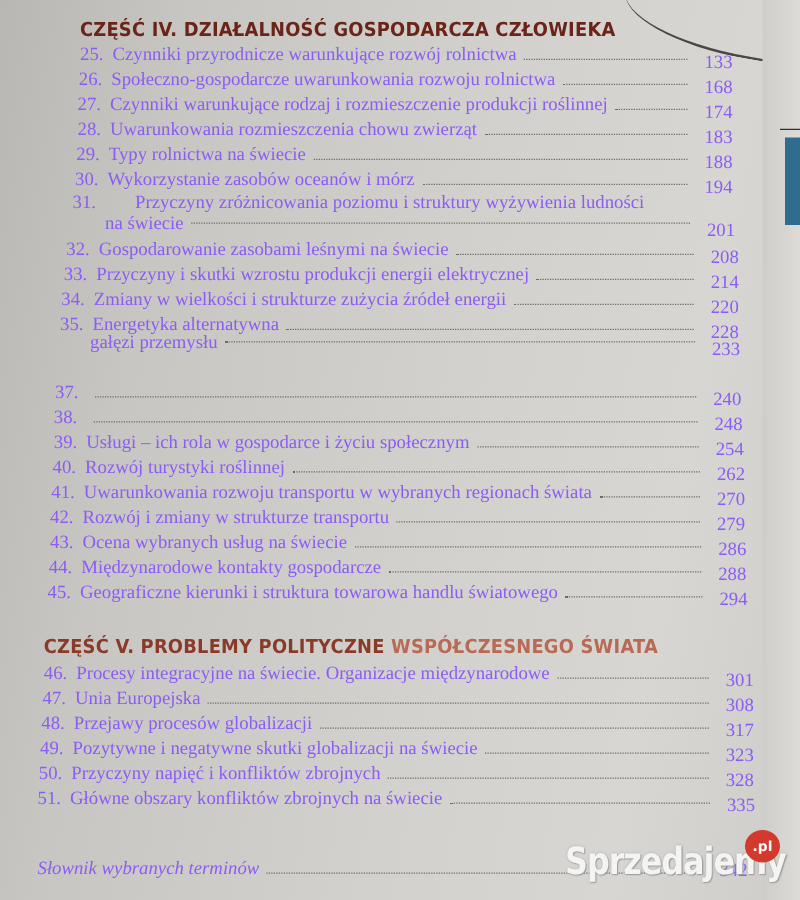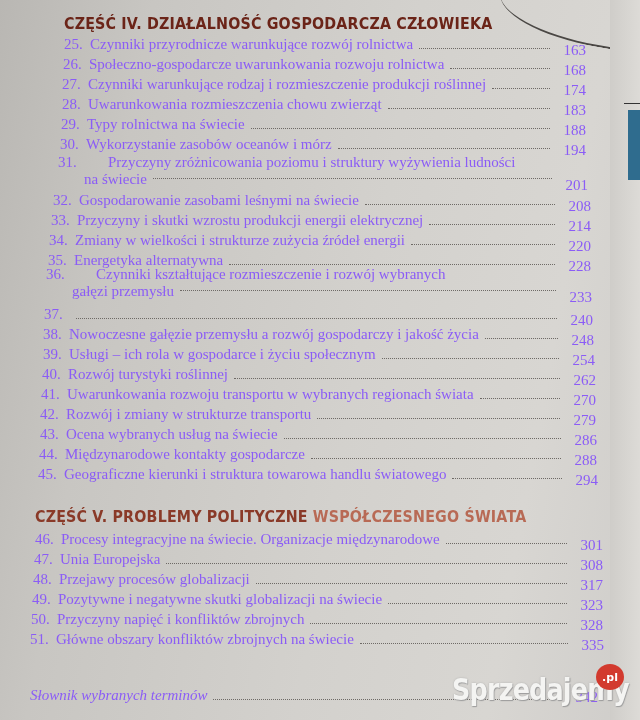--- a/index.html
+++ b/index.html
@@ -147,21 +147,21 @@
 <div class="right-edge"></div>
 <div class="right-edge-line"></div>
 <div class="right-edge-blue"></div>
 
 <div class="section-title" style="left:64px; top:15px;">CZĘŚĆ IV. DZIAŁALNOŚĆ GOSPODARCZA CZŁOWIEKA</div>
 
 <div class="entry" style="left:64px; top:36px; width:522px;">
         <span class="num">25.</span>
         <span class="text">Czynniki przyrodnicze warunkujące rozwój rolnictwa</span>
         <span class="dots"></span>
-        <span class="page">163</span>
+        <span class="page">133</span>
       </div>
 <div class="entry" style="left:63px; top:56px; width:523px;">
         <span class="num">26.</span>
         <span class="text">Społeczno-gospodarcze uwarunkowania rozwoju rolnictwa</span>
         <span class="dots"></span>
         <span class="page">168</span>
       </div>
 <div class="entry" style="left:62px; top:76px; width:524px;">
         <span class="num">27.</span>
         <span class="text">Czynniki warunkujące rodzaj i rozmieszczenie produkcji roślinnej</span>
@@ -215,38 +215,33 @@
         <span class="dots"></span>
         <span class="page">220</span>
       </div>
 <div class="entry" style="left:48px; top:252px; width:543px;">
         <span class="num">35.</span>
         <span class="text">Energetyka alternatywna</span>
         <span class="dots"></span>
         <span class="page">228</span>
       </div>
 <div class="entry two-line" style="left:46px; top:266px; width:546px;">
-        <div class="line1">
-          <span class="num">36.</span>
-          <span class="text">Czynniki kształtujące rozmieszczenie i rozwój wybranych</span>
-        </div>
         <div class="line2">
           <span class="text">gałęzi przemysłu</span>
           <span class="dots"></span>
           <span class="page">233</span>
         </div>
       </div>
 <div class="entry" style="left:44px; top:306px; width:549px;">
         <span class="num">37.</span>
         <span class="dots"></span>
         <span class="page">240</span>
       </div>
 <div class="entry" style="left:43px; top:326px; width:551px;">
         <span class="num">38.</span>
-        <span class="text">Nowoczesne gałęzie przemysłu a rozwój gospodarczy i jakość życia</span>
         <span class="dots"></span>
         <span class="page">248</span>
       </div>
 <div class="entry" style="left:43px; top:346px; width:552px;">
         <span class="num">39.</span>
         <span class="text">Usługi – ich rola w gospodarce i życiu społecznym</span>
         <span class="dots"></span>
         <span class="page">254</span>
       </div>
 <div class="entry" style="left:42px; top:366px; width:554px;">

